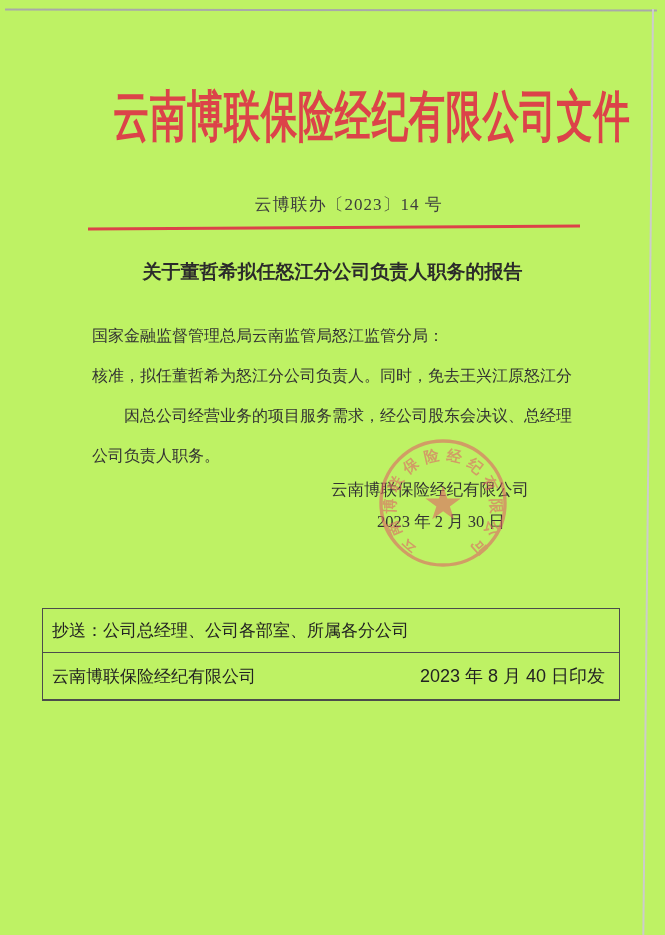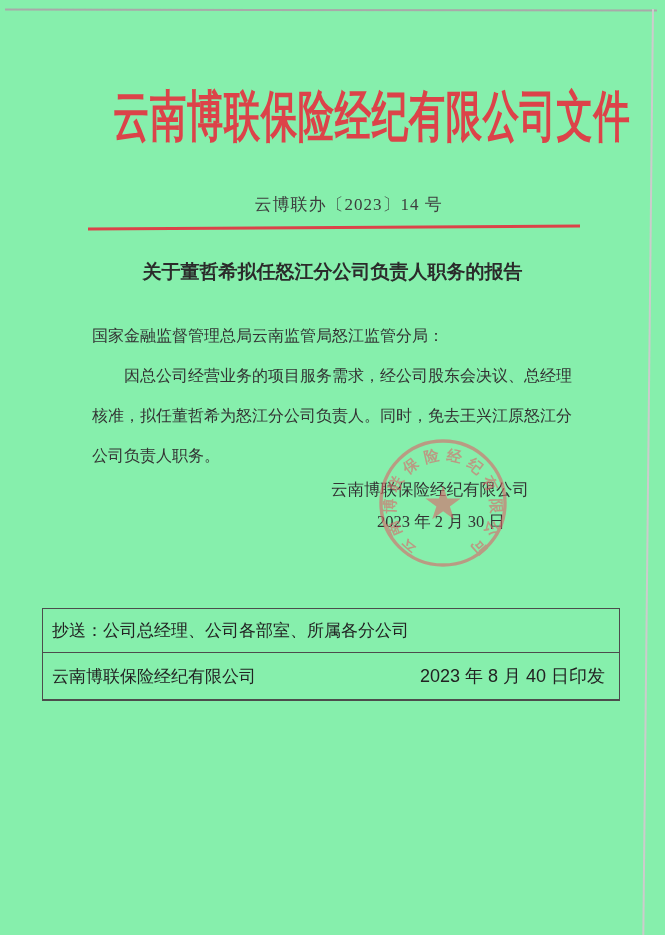--- a/index.html
+++ b/index.html
@@ -1,19 +1,19 @@
 <!DOCTYPE html>
 <html style="--accent: #dc4349; --seal: #df6067; --border-dark: #4c4c4c;"><head>
 <meta charset="utf-8">
 <style>
   * { margin: 0; padding: 0; box-sizing: border-box; }
   html, body { width: 665px; height: 935px; background: #ffffff; overflow: hidden; }
   body { position: relative; font-family: "Liberation Serif", "DejaVu Serif", serif; color: #333; }
 
-  .page { position: absolute; inset: 0; background: #86efac; padding-left: 9px; }
+  .page { position: absolute; inset: 0; background: #bef264; padding-left: 9px; }
 
   
   .scan-edge-top { position: absolute; left: 5px; top: 9px; width: 652px; height: 2px;
                    background: #a9a9a9; transform: rotate(0.08deg); }
   .scan-edge-right { position: absolute; left: 652px; top: 9px; width: 2px; height: 926px;
                      background: #cccccc; transform: rotate(0.6deg); transform-origin: top; }
 
   
   .org-title { position: absolute; top: 80px; left: 0; width: 665px; text-align: center;
                font-size: 55px; font-weight: bold; color: var(--accent);
@@ -69,22 +69,22 @@
   <h1 class="org-title">云南博联保险经纪有限公司文件</h1>
 
   <div class="doc-number">云博联办〔2023〕14 号</div>
 
   <div class="red-rule"></div>
 
   <h2 class="subject">关于董哲希拟任怒江分公司负责人职务的报告</h2>
 
   <div class="body-block">
     <div class="line">国家金融监督管理总局云南监管局怒江监管分局：</div>
+    <div class="line">核准，拟任董哲希为怒江分公司负责人。同时，免去王兴江原怒江分</div>
     <div class="line indent">因总公司经营业务的项目服务需求，经公司股东会决议、总经理</div>
-    <div class="line">核准，拟任董哲希为怒江分公司负责人。同时，免去王兴江原怒江分</div>
     <div class="line">公司负责人职务。</div>
   </div>
 
   <div class="signature">
     <div class="sig-company">云南博联保险经纪有限公司</div>
     <div class="sig-date">2023 年 2 月 30 日</div>
   </div>
 
   <div class="seal">
     <svg id="seal-svg" viewBox="0 0 144 144" width="144" height="144">

